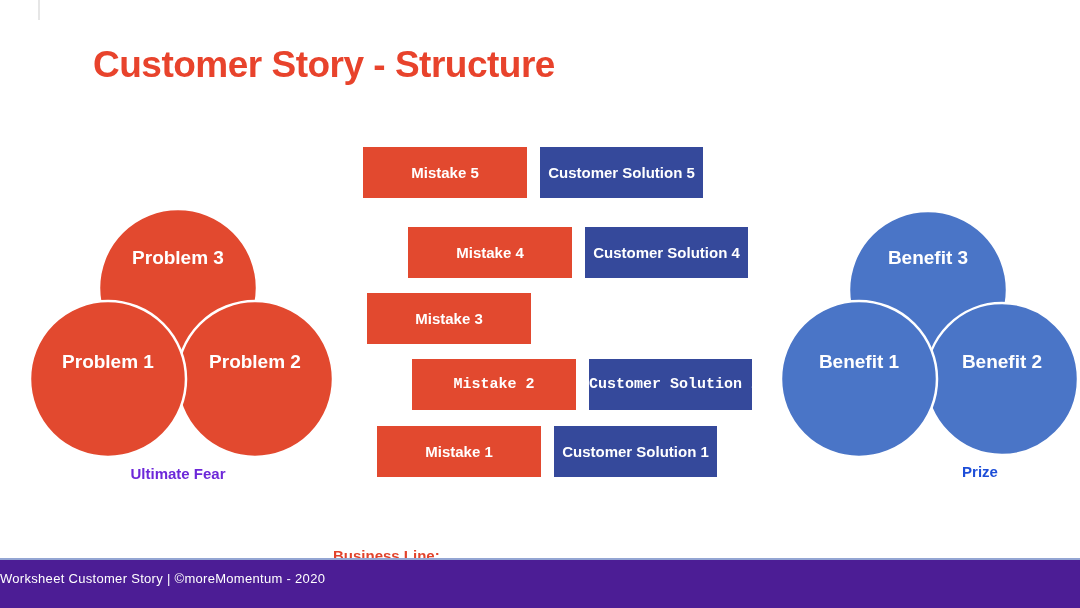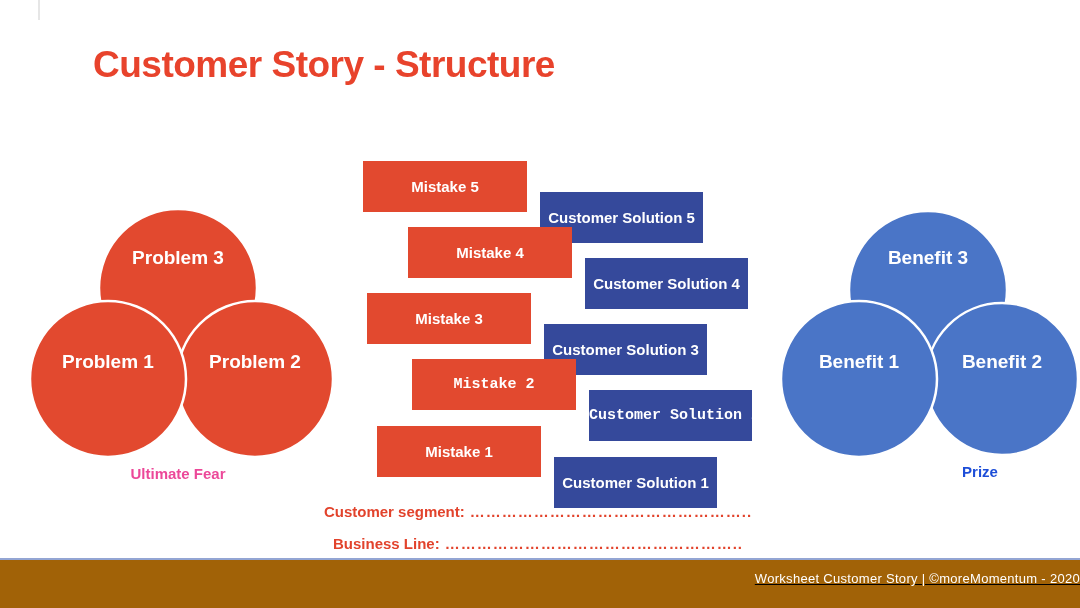--- a/index.html
+++ b/index.html
@@ -19,48 +19,48 @@
   .venn circle.problem{fill:#E2492F;stroke:#ffffff;stroke-width:2.5;}
   .venn circle.benefit{fill:#4A75C7;stroke:#ffffff;stroke-width:2.5;}
   .venn text{
     fill:#ffffff;font-size:19px;font-weight:600;text-anchor:middle;
     font-family:"Liberation Sans",sans-serif;
   }
   .caption{
     position:absolute;transform:translateX(-50%);white-space:nowrap;
     font-size:15px;font-weight:bold;
   }
-  .caption-fear{left:178px;top:465px;color:#ec4899;}
+  .caption-fear{left:178px;top:465px;color:#6d28d9;}
   .caption-prize{left:980px;top:463px;color:#1d4ed8;text-align:center;}
 
   .row{position:absolute;display:flex;gap:13px;}
   .cell{
     height:51px;line-height:51px;text-align:center;color:#ffffff;
     font-size:15px;font-weight:600;white-space:nowrap;
   }
   .cell.mistake{width:164px;background:#E2492F;}
-  .cell.solution{width:163px;background:#35499B;margin-top:31px;}
-  .row-5{left:363px;top:161px;}
+  .cell.solution{width:163px;background:#35499B;}
+  .row-5{left:363px;top:147px;}
   .row-4{left:408px;top:227px;}
   .row-3{left:367px;top:293px;}
   .row-2{left:412px;top:359px;font-family:Liberation Mono, monospace;}
   .row-1{left:377px;top:426px;}
 
   .field-line{
     position:absolute;left:538px;transform:translateX(-50%);white-space:nowrap;
     color:#E2432C;font-size:15px;font-weight:bold;
   }
   .field-1{top:503px;}
-  .field-2{top:535px;}
+  .field-2{top:547px;}
   .field-line .dots{margin-left:5px;letter-spacing:1px;}
 
   .footer{
     position:absolute;left:0;bottom:0;width:100%;height:48px;
-    background:#a16207;border-top:2px solid #93A5D3;
-    display:flex;justify-content:flex-end;align-items:flex-start;text-decoration:underline;
+    background:#4c1d95;border-top:2px solid #93A5D3;
+    display:flex;justify-content:flex-start;align-items:flex-start;
   }
   .footer-text{color:#ffffff;font-size:13px;margin-top:11px;letter-spacing:0.3px;}
 </style>
 </head>
 <body>
 
 <div class="slide">
 
   <div class="edge-tick"></div>
 
@@ -89,34 +89,30 @@
   <div class="row row-5">
     <div class="cell mistake">Mistake 5</div>
     <div class="cell solution">Customer Solution 5</div>
   </div>
   <div class="row row-4">
     <div class="cell mistake">Mistake 4</div>
     <div class="cell solution">Customer Solution 4</div>
   </div>
   <div class="row row-3">
     <div class="cell mistake">Mistake 3</div>
-    <div class="cell solution">Customer Solution 3</div>
   </div>
   <div class="row row-2">
     <div class="cell mistake">Mistake 2</div>
     <div class="cell solution">Customer Solution 2</div>
   </div>
   <div class="row row-1">
     <div class="cell mistake">Mistake 1</div>
     <div class="cell solution">Customer Solution 1</div>
   </div>
 
-  <div class="field-line field-1">
-    <span>Customer segment:</span><span class="dots">……………………………………………..</span>
-  </div>
   <div class="field-line field-2">
     <span>Business Line:</span><span class="dots">………………………………………………..</span>
   </div>
 
   <div class="footer">
     <div class="footer-text">Worksheet Customer Story | ©moreMomentum - 2020</div>
   </div>
 
 </div>
 

